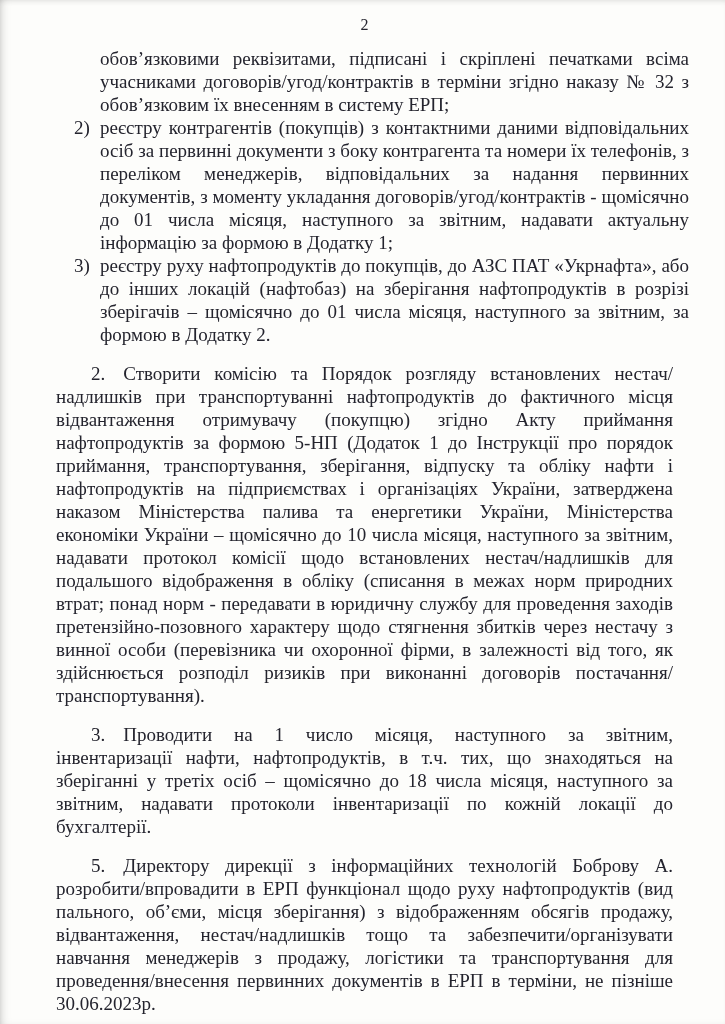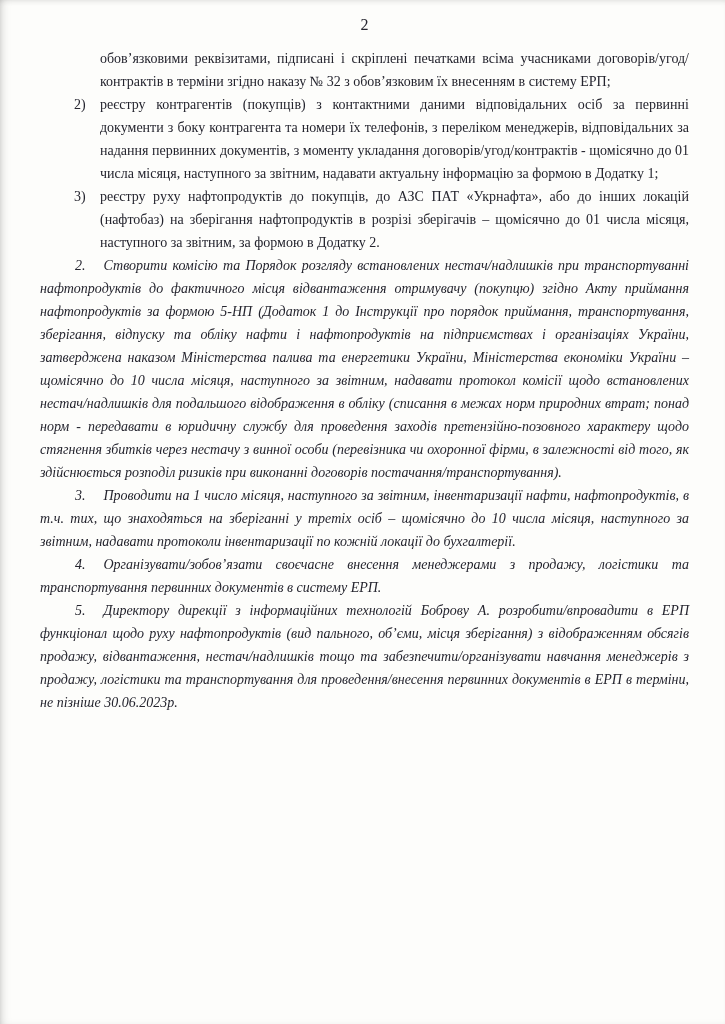--- a/index.html
+++ b/index.html
@@ -19,38 +19,37 @@
     font-family: "Liberation Serif", "DejaVu Serif", serif;
     color: #24242e;
     box-shadow: inset 6px 0 12px -8px rgba(0,0,0,0.35), inset 0 4px 8px -6px rgba(0,0,0,0.2);
   }
   .page-number {
     text-align: center;
     font-size: 16px;
     margin-bottom: 13px;
   }
   .text {
-    font-size: 14px;
+    font-size: 19px;
     line-height: 23px;
     text-align: justify;
   }
   .list {
     padding-left: 60px;
   }
   .list p { margin: 0; }
   .list-item { position: relative; }
   .list-marker {
     position: absolute;
     left: -26px;
     top: 0;
   }
   p.para {
-    margin: 0;
+    margin: 16px;
     text-indent: 35px;
-    font-style: italic;
   }
   .para-marker {
     margin-right: 18px;
   }
 </style>
 </head>
 <body>
 
 <div class="page">
 
@@ -72,26 +71,23 @@
         <p>реєстру руху нафтопродуктів до покупців, до АЗС ПАТ «Укрнафта», або до інших локацій (нафтобаз) на зберігання нафтопродуктів в розрізі зберігачів – щомісячно до 01 числа місяця, наступного за звітним, за формою в Додатку 2.</p>
       </div>
 
     </div>
 
     <p class="para">
       <span class="para-marker">2.</span><span>Створити комісію та Порядок розгляду встановлених нестач/надлишків при транспортуванні нафтопродуктів до фактичного місця відвантаження отримувачу (покупцю) згідно Акту приймання нафтопродуктів за формою 5-НП (Додаток 1 до Інструкції про порядок приймання, транспортування, зберігання, відпуску та обліку нафти і нафтопродуктів на підприємствах і організаціях України, затверджена наказом Міністерства палива та енергетики України, Міністерства економіки України – щомісячно до 10 числа місяця, наступного за звітним, надавати протокол комісії щодо встановлених нестач/надлишків для подальшого відображення в обліку (списання в межах норм природних втрат; понад норм - передавати в юридичну службу для проведення заходів претензійно-позовного характеру щодо стягнення збитків через нестачу з винної особи (перевізника чи охоронної фірми, в залежності від того,  як здійснюється розподіл ризиків при виконанні договорів постачання/транспортування).</span>
     </p>
 
     <p class="para">
-      <span class="para-marker">3.</span><span>Проводити на 1 число місяця, наступного за звітним, інвентаризації нафти, нафтопродуктів, в т.ч. тих, що  знаходяться на зберіганні у третіх осіб – щомісячно до 10 числа місяця, наступного за звітним,  надавати протоколи інвентаризації по кожній локації до бухгалтерії.</span>
+      <span class="para-marker">3.</span><span>Проводити на 1 число місяця, наступного за звітним, інвентаризації нафти, нафтопродуктів, в т.ч. тих, що  знаходяться на зберіганні у третіх осіб – щомісячно до 18 числа місяця, наступного за звітним,  надавати протоколи інвентаризації по кожній локації до бухгалтерії.</span>
     </p>
 
-    <p class="para">
-      <span class="para-marker">4.</span><span>Організувати/зобов’язати своєчасне внесення менеджерами з продажу, логістики та транспортування первинних документів в систему ЕРП.</span>
-    </p>
 
     <p class="para">
       <span class="para-marker">5.</span><span>Директору дирекції з інформаційних технологій Боброву А. розробити/впровадити в ЕРП функціонал  щодо руху нафтопродуктів (вид пального, об’єми, місця зберігання) з відображенням обсягів продажу, відвантаження, нестач/надлишків тощо та забезпечити/організувати навчання менеджерів з продажу, логістики та транспортування для проведення/внесення первинних документів в ЕРП в терміни, не пізніше  30.06.2023р.</span>
     </p>
 
   </div>
 
 </div>
 
 </body></html>

